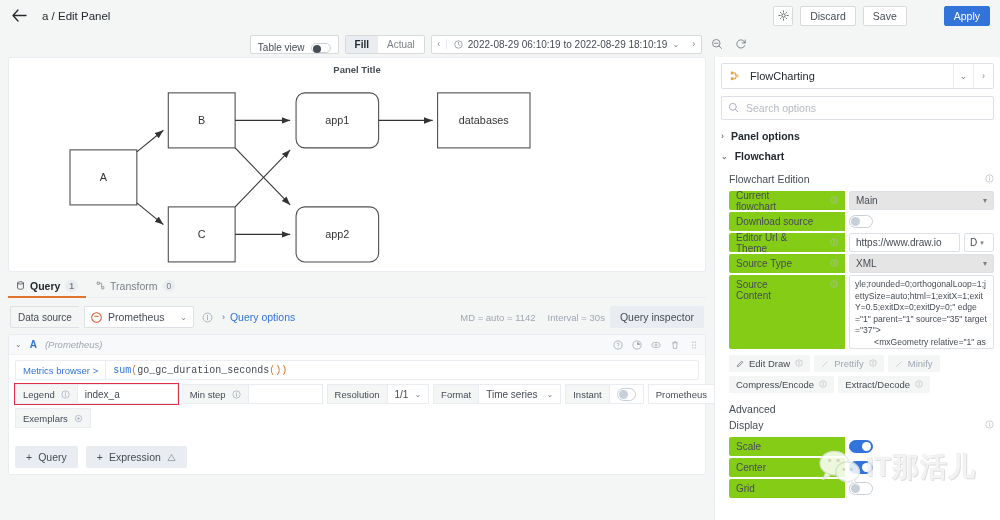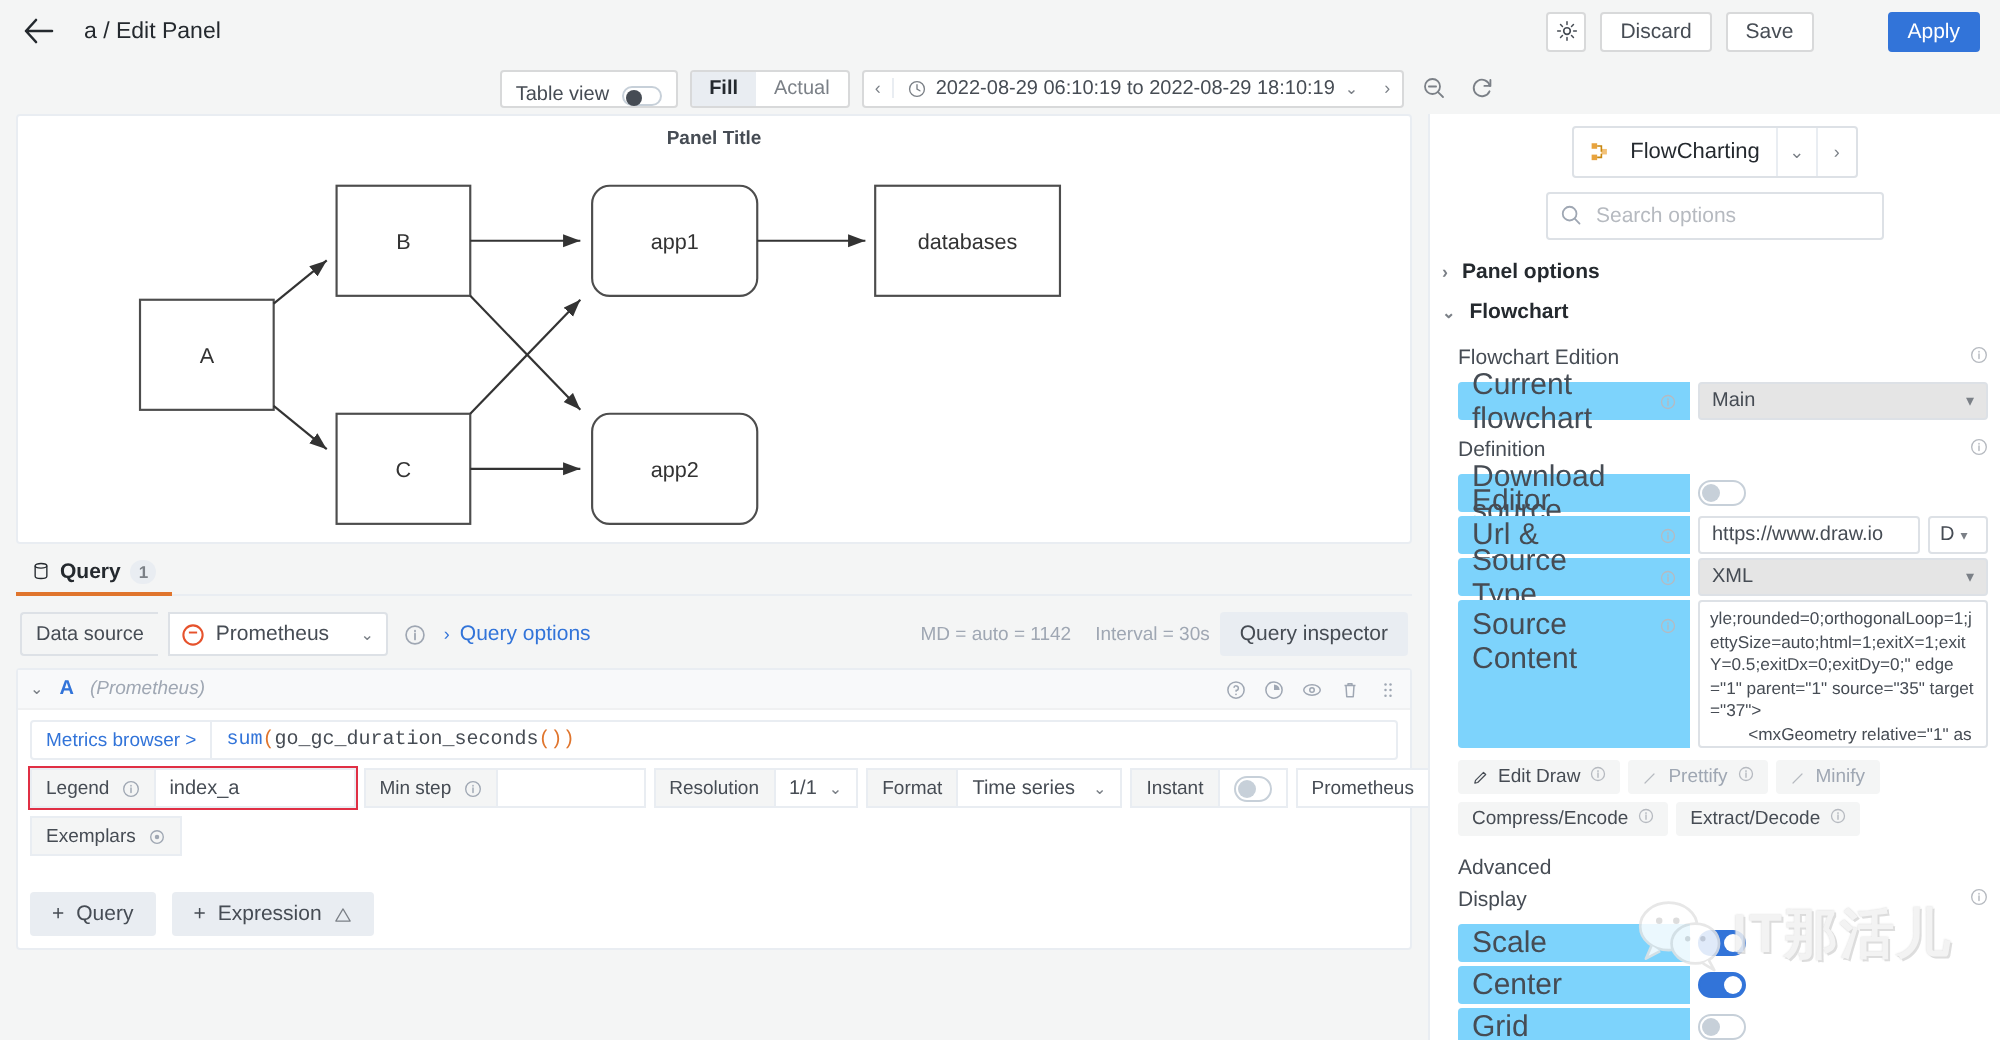--- a/index.html
+++ b/index.html
@@ -32,21 +32,21 @@
   .mini-toggle::after { content:''; position:absolute; left:1px; top:1px; width:8px; height:8px; border-radius:50%; background:#464c54; }
   .timepicker { display:flex; align-items:center; height: 19px; border:1px solid #d8d9da; border-radius:2px; background:#fff; }
   .tp-btn { width:15px; display:flex; align-items:center; justify-content:center; color:#7b8087; font-size:9px; cursor:pointer; border-right:1px solid #e9edf2;}
   .tp-main { display:flex; align-items:center; gap:5px; padding: 0 7px; font-size:10px; color:#464c54; cursor:pointer;}
   .tp-next { width:15px; display:flex; align-items:center; justify-content:center; color:#7b8087; font-size:9px; cursor:pointer;}
   .plain-icon { width: 18px; height:19px; display:flex; align-items:center; justify-content:center; color:#7b8087; cursor:pointer;}
 
   
   .body { flex: 1; display: flex; min-height: 0; }
   .left { width: 714px; display: flex; flex-direction: column; padding: 0 8px 0 8px; min-height:0; }
-  .right { width: 286px; border-left: 1px solid #e9edf2; background: #fff; display:flex; flex-direction:column; min-height:0;align-items:center; }
+  .right { width: 286px; border-left: 1px solid #e9edf2; background: #fff; display:flex; flex-direction:column; min-height:0; }
 
   
   .viz-panel { background: #fff; border: 1px solid #e9edf2; border-radius: 2px; height: 215px; position: relative; flex: 0 0 215px; }
   .viz-title { text-align: center; font-size: 9.5px; color: #464c54; padding-top: 6px; font-weight: bold; }
   .viz-canvas { position: absolute; inset: 18px 4px 4px 4px; }
 
   
   .query-area { flex:1; display:flex; flex-direction:column; min-height:0; padding-top:2px; }
   .tabs { display: flex; gap: 2px; border-bottom: 1px solid #e9edf2; height: 24px; }
   .tab { display:flex; align-items:center; gap:5px; padding: 0 8px; font-size: 10.5px; color:#7b8087; cursor:pointer; position:relative;}
@@ -88,21 +88,21 @@
   .vp-caret, .vp-more { width:20px; height:100%; display:flex; align-items:center; justify-content:center; color:#7b8087; font-size:9px; border-left:1px solid #e9edf2; cursor:pointer;}
   .search-wrap { margin: 7px 6px 0 6px; position:relative; }
   .search-input { width:100%; height:24px; border:1px solid #dde1e6; border-radius:2px; padding: 0 8px 0 24px; font-size:10.5px; color:#464c54; background:#fff; font-family:"Liberation Sans", sans-serif;}
   .search-input::placeholder { color:#b6bac0; }
   .search-ic { position:absolute; left:7px; top:6px; color:#9fa7b3; }
   .opt-scroll { flex:1; overflow:hidden; padding: 6px 6px 0 6px; position:relative; }
   .sec-head { display:flex; align-items:center; gap:7px; height:20px; font-size:10.5px; font-weight:bold; color:#24292e; cursor:pointer; }
   .sec-sub { font-size:10.5px; color:#464c54; padding: 7px 0 4px 8px; display:flex; align-items:center;}
   .sec-sub .info { margin-left:auto; color:#b6bac0; }
   .field { display:flex; align-items:stretch; height:19px; margin: 2px 0 2px 8px; }
-  .f-label { background:#7dd3fc; flex: 0 0 116px; display:flex; align-items:center; padding: 0 7px; font-size:15px; color:#464c54; border-radius:2px 0 0 2px;gap:32px;}
+  .f-label { background:#84cc16; flex: 0 0 116px; display:flex; align-items:center; padding: 0 7px; font-size:10px; color:#464c54; border-radius:2px 0 0 2px;gap:32px;}
   .f-label .info { margin-left:auto; color:#b6bac0; }
   .f-select { flex:1; border:1px solid #dde1e6; border-radius:2px; display:flex; align-items:center; padding: 0 6px; font-size:10px; background:#e5e5e5; margin-left:4px; cursor:pointer;}
   .f-select .caret { margin-left:auto; color:#7b8087; font-size:8px;}
   .f-input { flex:1; border:1px solid #dde1e6; border-radius:2px; display:flex; align-items:center; padding: 0 6px; font-size:10px; background:#fff; margin-left:4px; color:#464c54;}
   .f-ctrl { margin-left:4px; display:flex; align-items:center; }
   .toggle { width:24px; height:13px; border-radius:7px; background:#fff; border:1px solid #c7d0d9; position:relative; cursor:pointer;}
   .toggle::after{ content:''; position:absolute; left:1px; top:1px; width:9px; height:9px; border-radius:50%; background:#c7d0d9;}
   .toggle.on { background:#3274d9; border-color:#3274d9;}
   .toggle.on::after { left:12px; background:#fff;}
   .theme-sel { width:30px; border:1px solid #dde1e6; border-radius:2px; display:flex; align-items:center; gap:3px; padding: 0 5px; font-size:10px; background:#fff; margin-left:4px; cursor:pointer;}
@@ -234,20 +234,27 @@
       <div class="query-area">
         <div class="tabs">
           <div class="tab active">
             <svg width="9" height="9" viewBox="0 0 16 16">
                 <ellipse cx="8" cy="3.4" rx="5.2" ry="2.1" fill="none" stroke="#24292e" stroke-width="1.2"></ellipse>
                 <path d="M2.8 3.4v9.2c0 1.2 2.3 2.1 5.2 2.1s5.2-.9 5.2-2.1V3.4" fill="none" stroke="#24292e" stroke-width="1.2"></path>
               </svg>
             <span>Query</span>
             <span class="pill">1</span>
           </div>
+          <div class="tab">
+            <svg width="9" height="9" viewBox="0 0 16 16">
+                <path d="M2 2h4v4H2zM10 10h4v4h-4zM6 4h4v6" fill="none" stroke="#7b8087" stroke-width="1.2"></path>
+              </svg>
+            <span>Transform</span>
+            <span class="pill">0</span>
+          </div>
         </div>
 
         <div class="ds-row">
           <div class="ds-label">Data source</div>
           <div class="ds-select">
             <svg width="11" height="11" viewBox="0 0 16 16">
                 <circle cx="8" cy="8" r="7" fill="none" stroke="#e6522c" stroke-width="1.5"></circle>
                 <rect x="5" y="5.5" width="6" height="1.4" fill="#e6522c"></rect>
               </svg>
             <span>Prometheus</span>
@@ -440,29 +447,20 @@
                   <path d="M8 7v4.2M8 4.8v.6" stroke="#b6bac0" stroke-width="1.4" stroke-linecap="round"></path>
                 </svg>
             </span>
           </div>
           <div class="f-select">
             <span>Main</span>
             <span class="caret">▾</span>
           </div>
         </div>
 
-        <div class="sec-sub">
-          <span>Definition</span>
-          <span class="info">
-            <svg width="9" height="9" viewBox="0 0 16 16">
-                <circle cx="8" cy="8" r="6.5" fill="none" stroke="#b6bac0" stroke-width="1.2"></circle>
-                <path d="M8 7v4.2M8 4.8v.6" stroke="#b6bac0" stroke-width="1.3" stroke-linecap="round"></path>
-              </svg>
-          </span>
-        </div>
 
         <div class="field">
           <div class="f-label">Download source</div>
           <div class="f-ctrl">
             <span class="toggle"></span>
           </div>
         </div>
 
         <div class="field">
           <div class="f-label">

